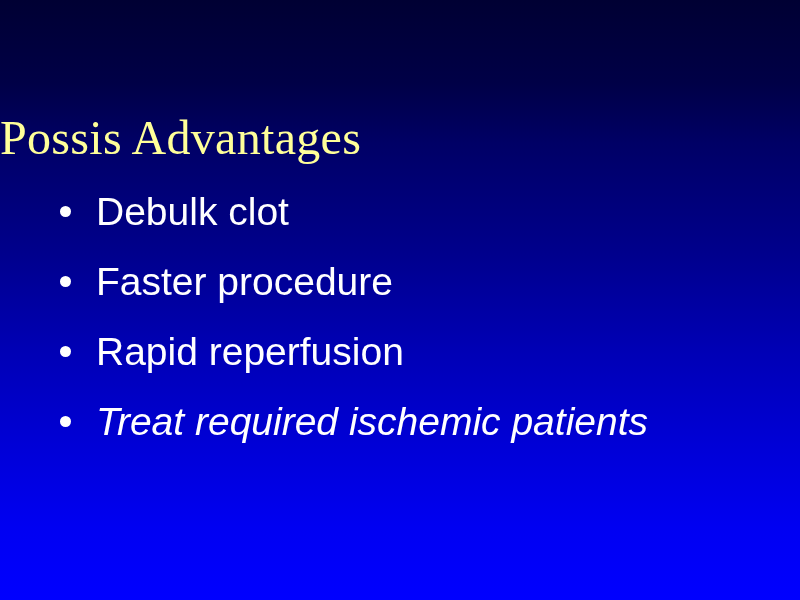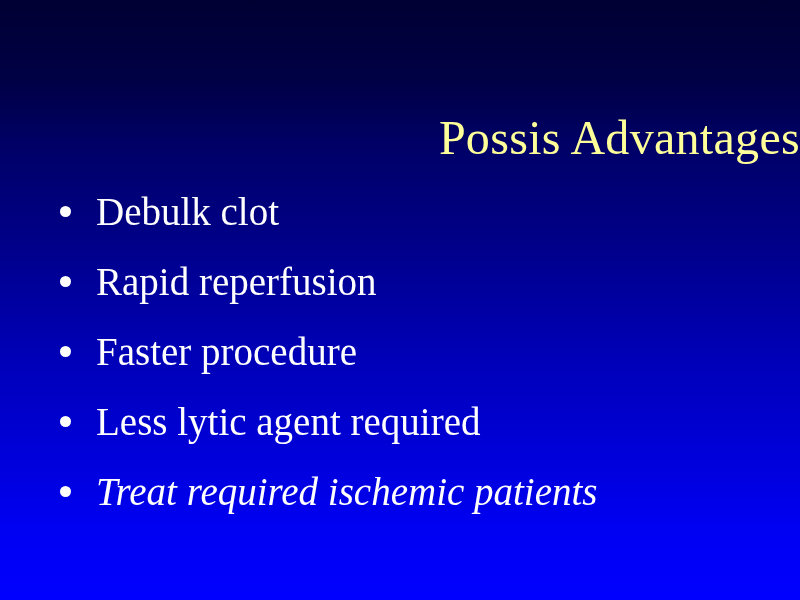--- a/index.html
+++ b/index.html
@@ -29,21 +29,21 @@
                 #0000f2 88%,
                 #0000ff 100%);
     overflow: hidden;
   }
 
   .slide-title {
     position: absolute;
     left: 0;
     top: 78px;
     width: 800px;
-    text-align: right;
+    text-align: left;
     color: #ffff99;
     font-family: "Liberation Serif", "DejaVu Serif", serif;
     font-size: 48px;
     font-weight: normal;
     letter-spacing: 0.3px;
     line-height: 56px;
     white-space: nowrap;
   }
 
   .bullet-list {
@@ -54,21 +54,21 @@
     list-style: none;
     margin: 0;
     padding: 0;
   }
 
   .bullet-item {
     position: relative;
     height: 70px;
     padding-left: 38px;
     color: #ffffff;
-    font-family: Liberation Serif, serif;
+    font-family: Liberation Sans, sans-serif;
     font-size: 39px;
     font-weight: normal;
     line-height: 52px;
     white-space: nowrap;
   }
 
   .bullet-dot {
     position: absolute;
     left: 2px;
     top: 20px;
@@ -96,32 +96,28 @@
 
   <ul class="bullet-list">
 
     <li class="bullet-item">
       <span class="bullet-dot"></span>
       <span class="bullet-text">Debulk clot</span>
     </li>
 
     <li class="bullet-item">
       <span class="bullet-dot"></span>
-      <span class="bullet-text">Rapid reperfusion</span>
-    </li>
-
-    <li class="bullet-item">
-      <span class="bullet-dot"></span>
       <span class="bullet-text">Faster procedure</span>
     </li>
 
     <li class="bullet-item">
       <span class="bullet-dot"></span>
-      <span class="bullet-text">Less lytic agent required</span>
+      <span class="bullet-text">Rapid reperfusion</span>
     </li>
+
 
     <li class="bullet-item italic">
       <span class="bullet-dot"></span>
       <span class="bullet-text">Treat required ischemic patients</span>
     </li>
 
   </ul>
 
 </div>
 

